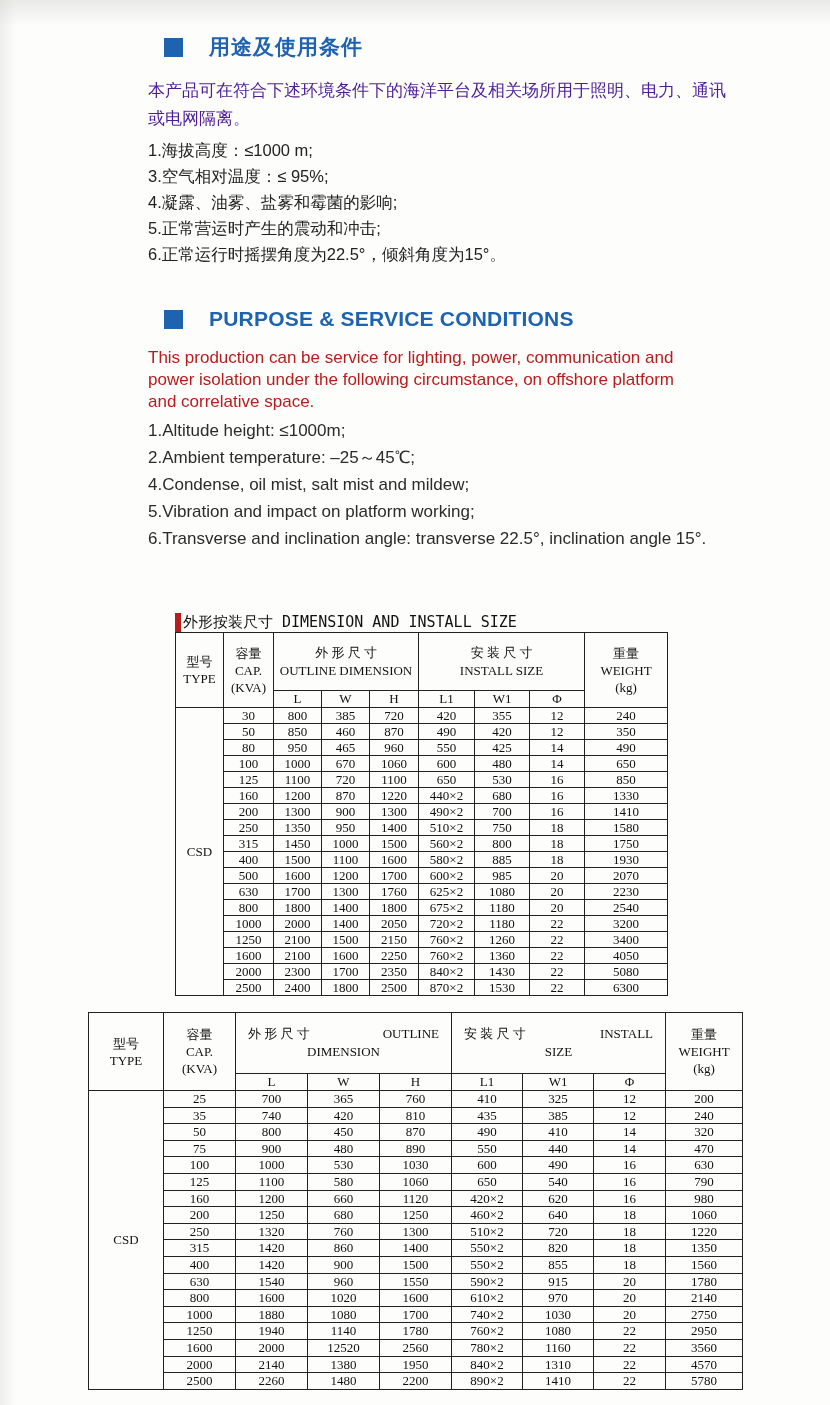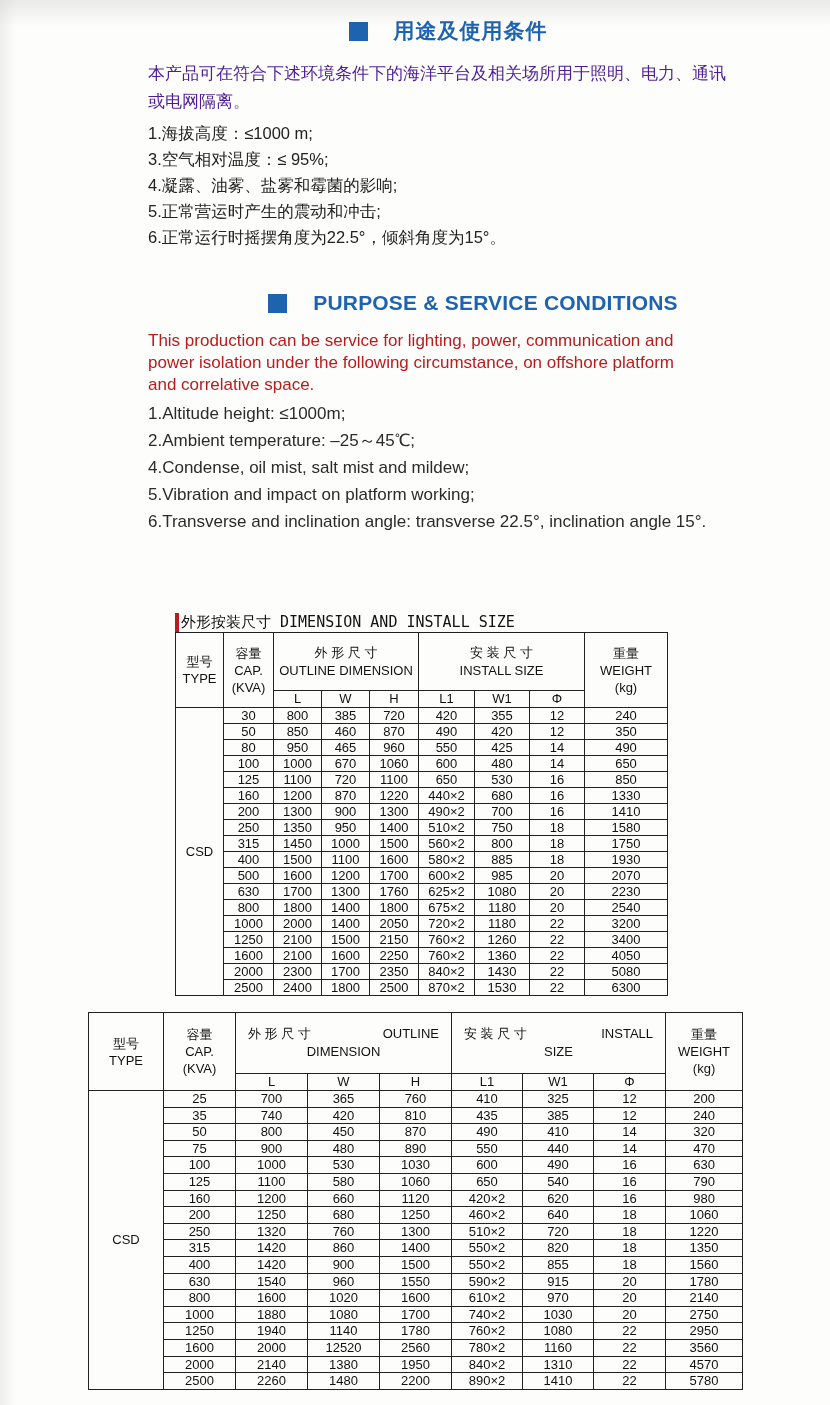--- a/index.html
+++ b/index.html
@@ -8,43 +8,43 @@
     background:
       linear-gradient(180deg, rgba(205,205,202,.40), rgba(255,255,255,0) 26px),
       linear-gradient(90deg, rgba(220,220,216,.45), rgba(255,255,255,0) 16px),
       #fdfdfc;
     font-family:"Liberation Sans", sans-serif;
     color:#1f1f1f;
   }
   .abs{position:absolute;}
 
   
-  .sec-heading{display:flex;align-items:center;gap:26px;margin:0;justify-content:center;}
+  .sec-heading{display:flex;align-items:center;gap:26px;margin:16px;}
   .bullet{width:19px;height:19px;background:#1e63b0;flex:0 0 auto;}
   .sec-title{font-size:21px;font-weight:bold;color:#1e63b0;margin:0;letter-spacing:1px;}
   .sec-title.en{letter-spacing:.2px;}
 
   
   .intro{margin:15px 0 4px 0;font-size:17px;line-height:28px;color:#4c1d95;}
   .intro.en{line-height:22px;width:548px;color:#b91c1c;}
   .intro.cn{width:578px;}
   ul.cond{list-style:none;margin:2px 0 0 0;padding:0;font-size:16.5px;}
   ul.cond.cn li{line-height:26px;color:#222;}
   ul.cond.en li{line-height:27px;font-size:17px;color:#2b2b2b;}
 
   
   .tbl-caption{
     font-family:"DejaVu Sans Mono", monospace;
     font-size:15px;color:#111;line-height:19px;height:19px;
-    border-left:4px solid #b91c1c;box-sizing:border-box;padding-left:2px;
+    border-left:6px solid #b91c1c;box-sizing:border-box;padding-left:2px;
     white-space:nowrap;
   }
   table.spec{
     border-collapse:collapse;table-layout:fixed;
-    font-family:Liberation Sans, sans-serif;
+    font-family:Liberation Serif, serif;
     font-size:13px;color:#111;
   }
   table.spec th, table.spec td{
     border:1px solid #222;text-align:center;vertical-align:middle;
     padding:0;font-weight:normal;overflow:hidden;white-space:nowrap;
   }
   #table1 tbody td{height:15px;line-height:15px;}
   #table2 tbody td{height:15.6px;line-height:15.6px;}
   .hdr-line{line-height:17px;}
   .group-flex{display:flex;justify-content:space-between;padding:0 12px;line-height:18px;}

